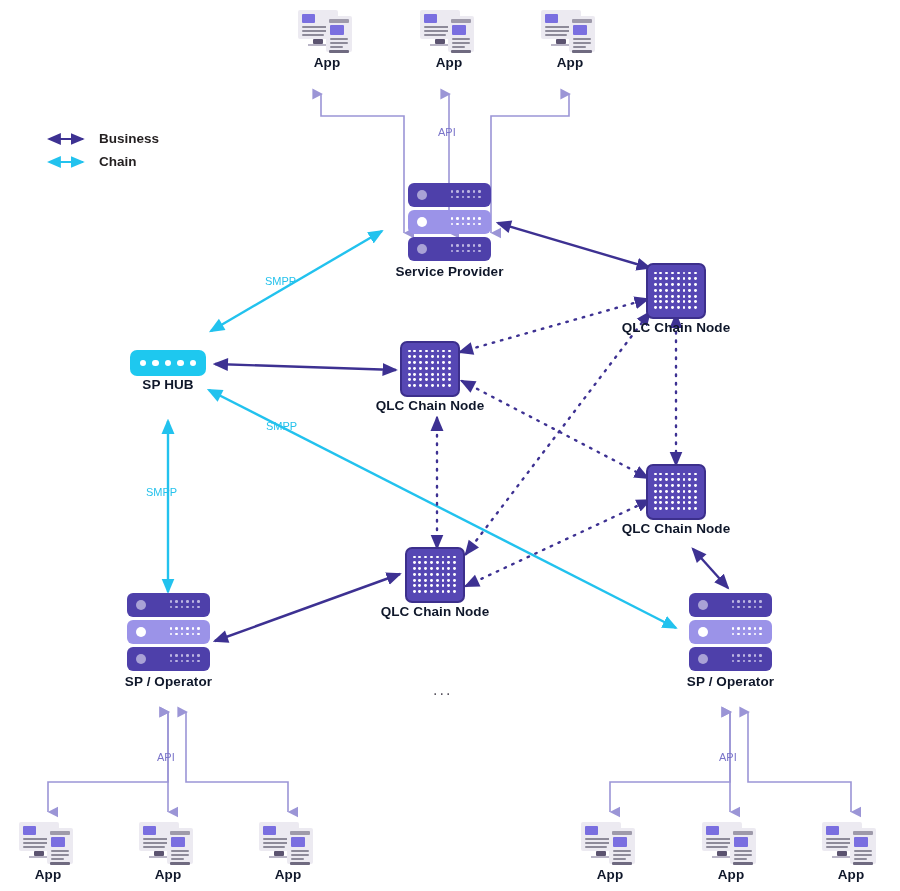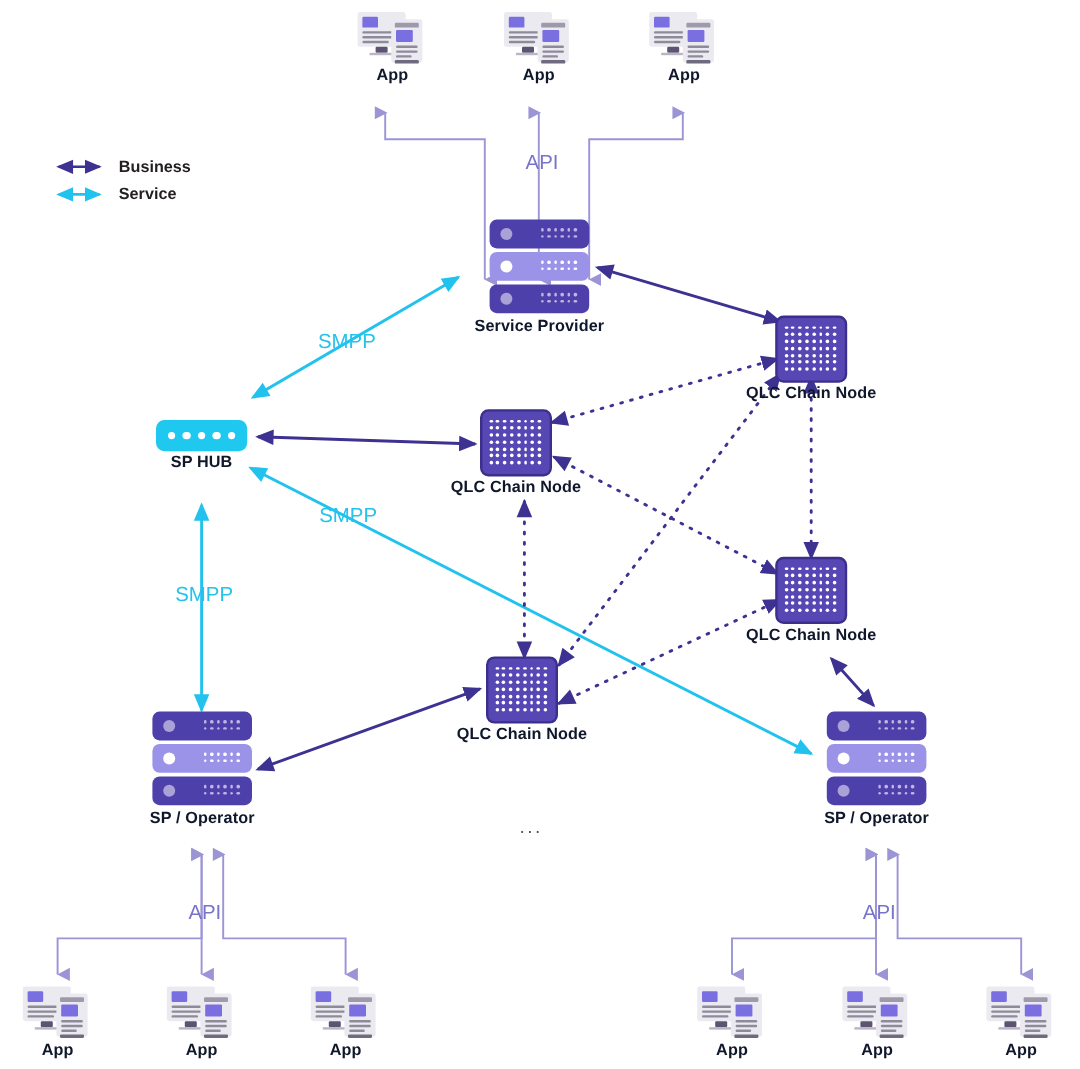--- a/index.html
+++ b/index.html
@@ -211,21 +211,21 @@
     font-weight: bold;
   }
   .legend-text {
     font-size: 13.5px;
     color: #231f20;
     margin-left: 12px;
   }
   
   .wire-label {
     position: absolute;
-    font-size: 17px;
+    font-size: 11px;
     white-space: nowrap;
   }
   .wire-label.api    { color: #7a74c9; }
   .wire-label.smpp   { color: #25c2ec; }
   .ellipsis {
     position: absolute;
     font-size: 16px;
     color: #58545f;
     letter-spacing: 2px;
   }
@@ -318,21 +318,21 @@
         <defs>
           <marker id="lg-l-e" markerWidth="7" markerHeight="7" refX="5.6" refY="3" orient="auto">
             <path d="M0,0.3 L6.4,3 L0,5.7 Z" fill="#22c2ee"></path>
           </marker>
           <marker id="lg-l-s" markerWidth="7" markerHeight="7" refX="1" refY="3" orient="auto">
             <path d="M6.4,0.3 L0,3 L6.4,5.7 Z" fill="#22c2ee"></path>
           </marker>
         </defs>
         <line x1="4" y1="7" x2="38" y2="7" stroke="#22c2ee" stroke-width="2.2" marker-start="url(#lg-l-s)" marker-end="url(#lg-l-e)"></line>
       </svg>
-      <span class="legend-text">Service</span>
+      <span class="legend-text">Chain</span>
     </div>
   </div>
 
   <div class="wire-label api" style="left:438px; top:126px;">API</div>
   <div class="wire-label api" style="left:157px; top:751px;">API</div>
   <div class="wire-label api" style="left:719px; top:751px;">API</div>
   <div class="wire-label smpp" style="left:265px; top:275px;">SMPP</div>
   <div class="wire-label smpp" style="left:266px; top:420px;">SMPP</div>
   <div class="wire-label smpp" style="left:146px; top:486px;">SMPP</div>
 

